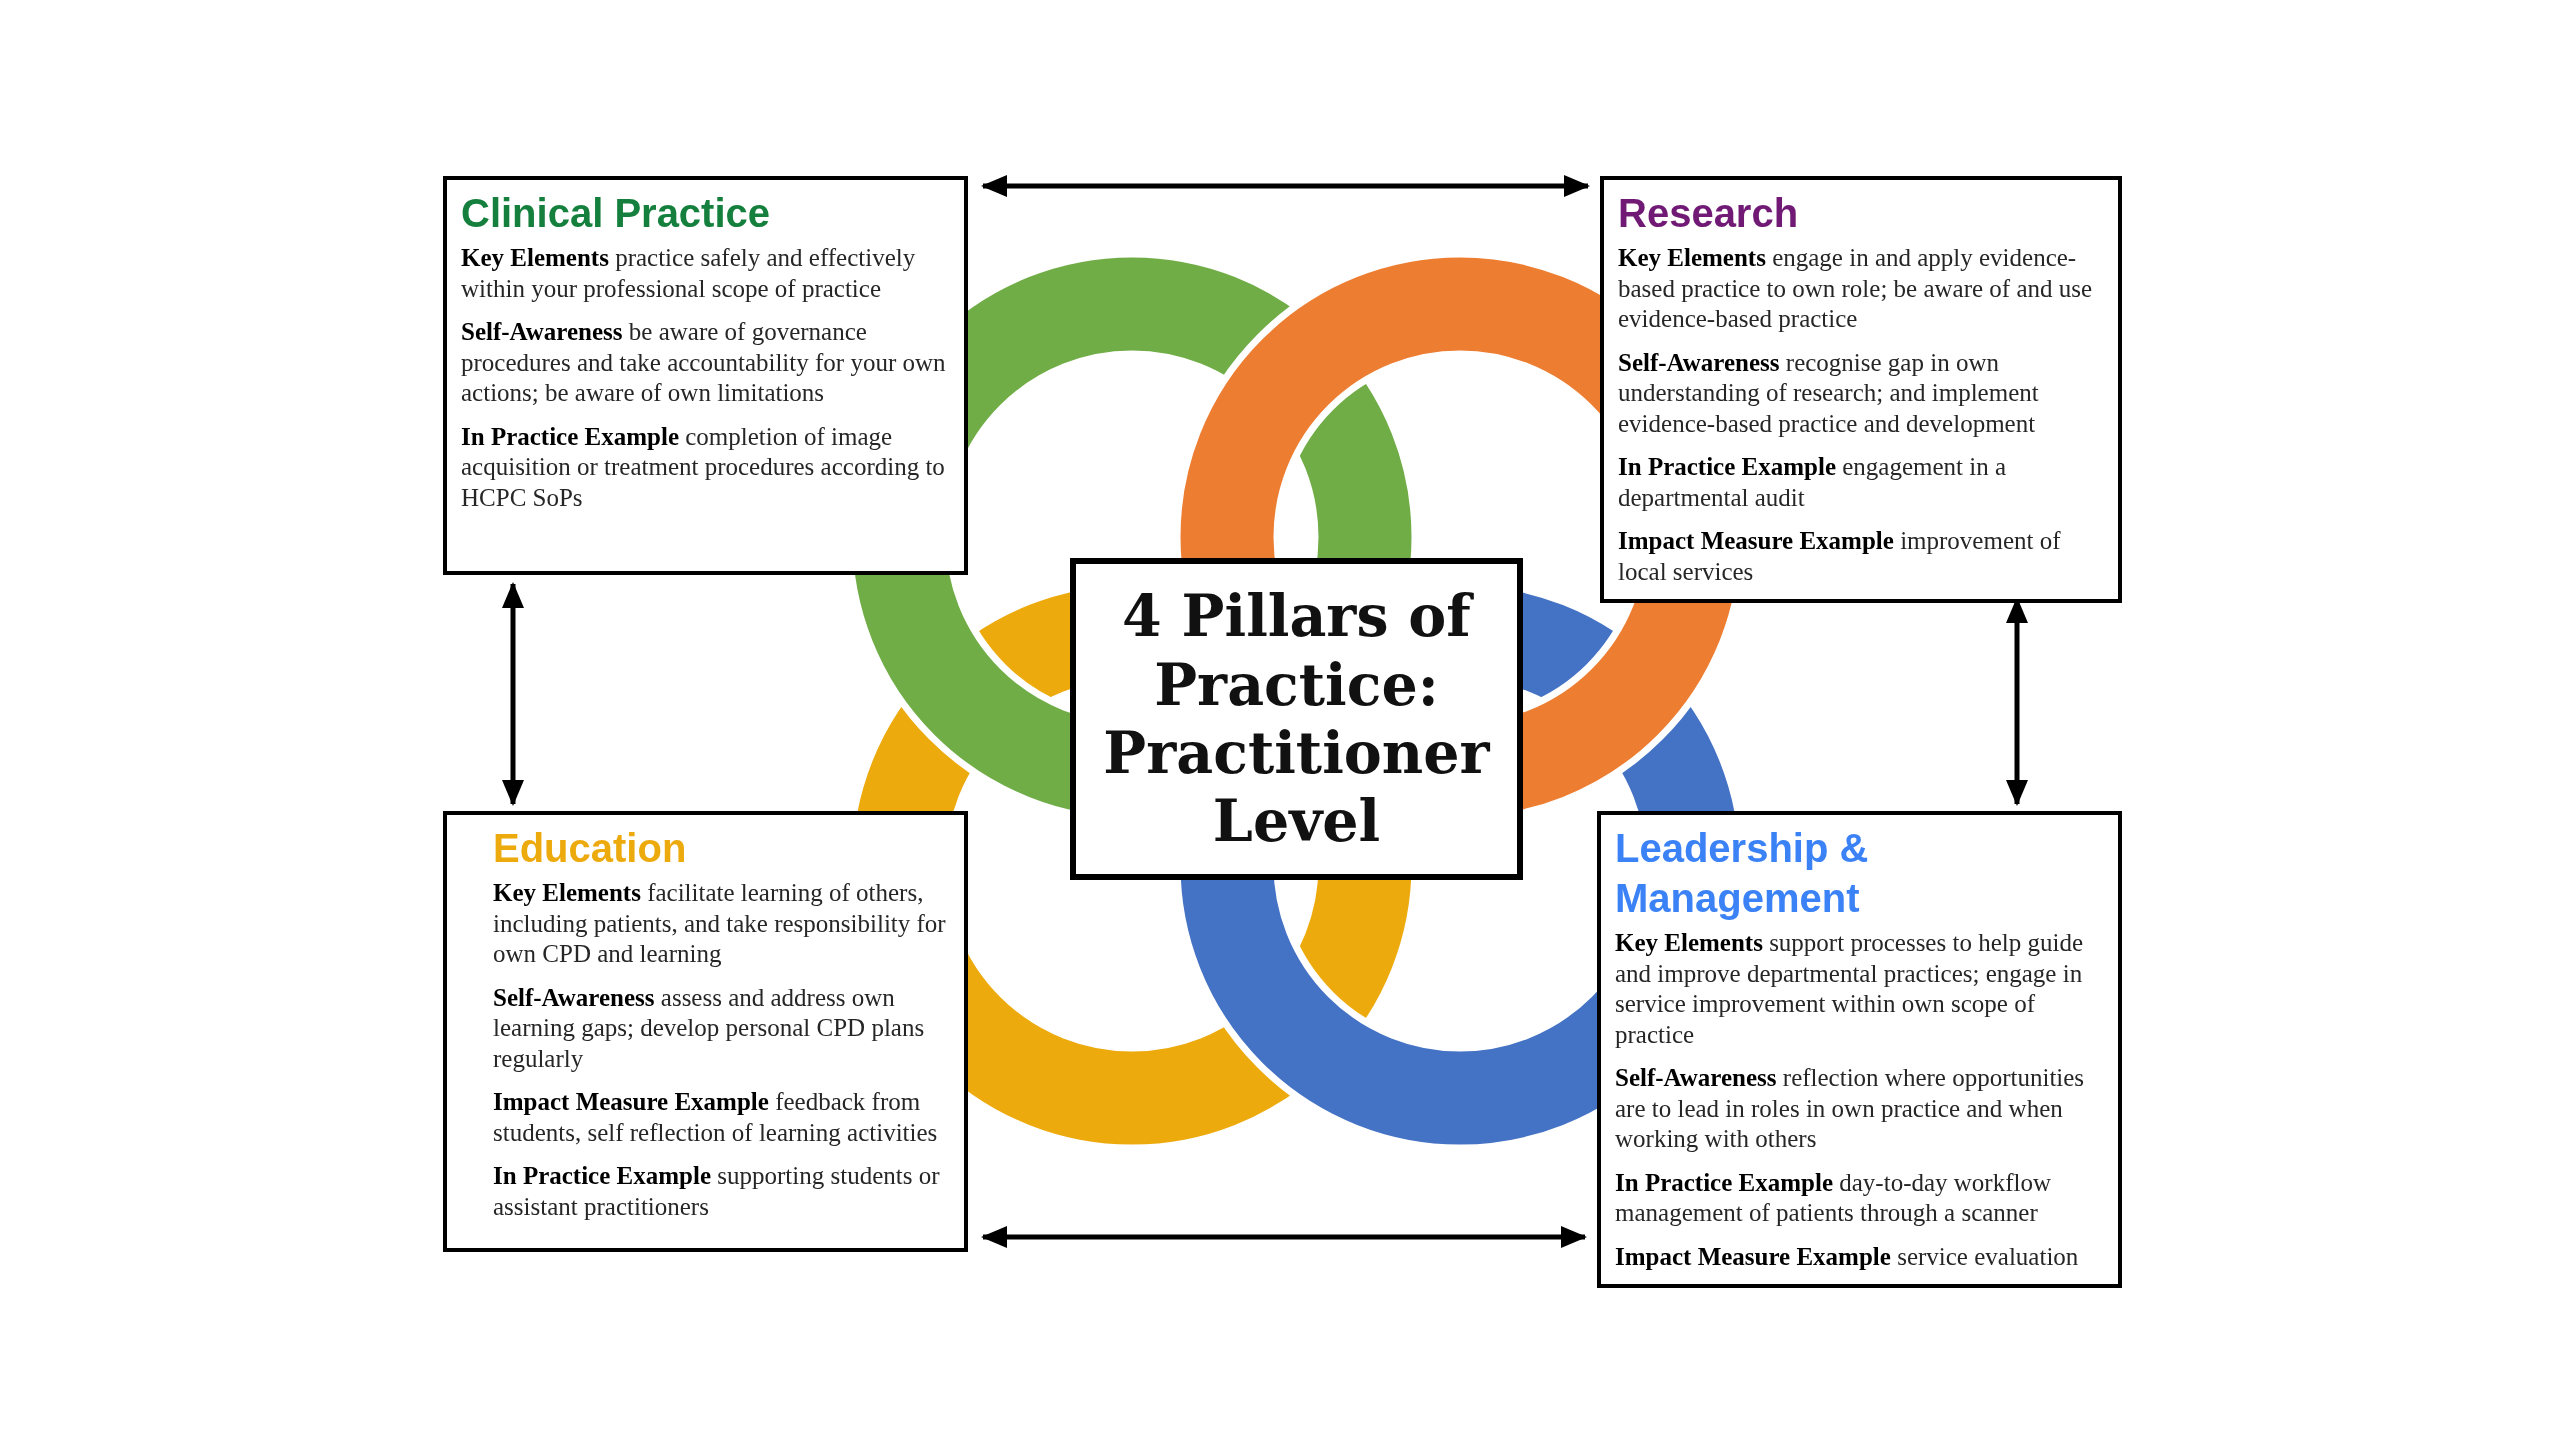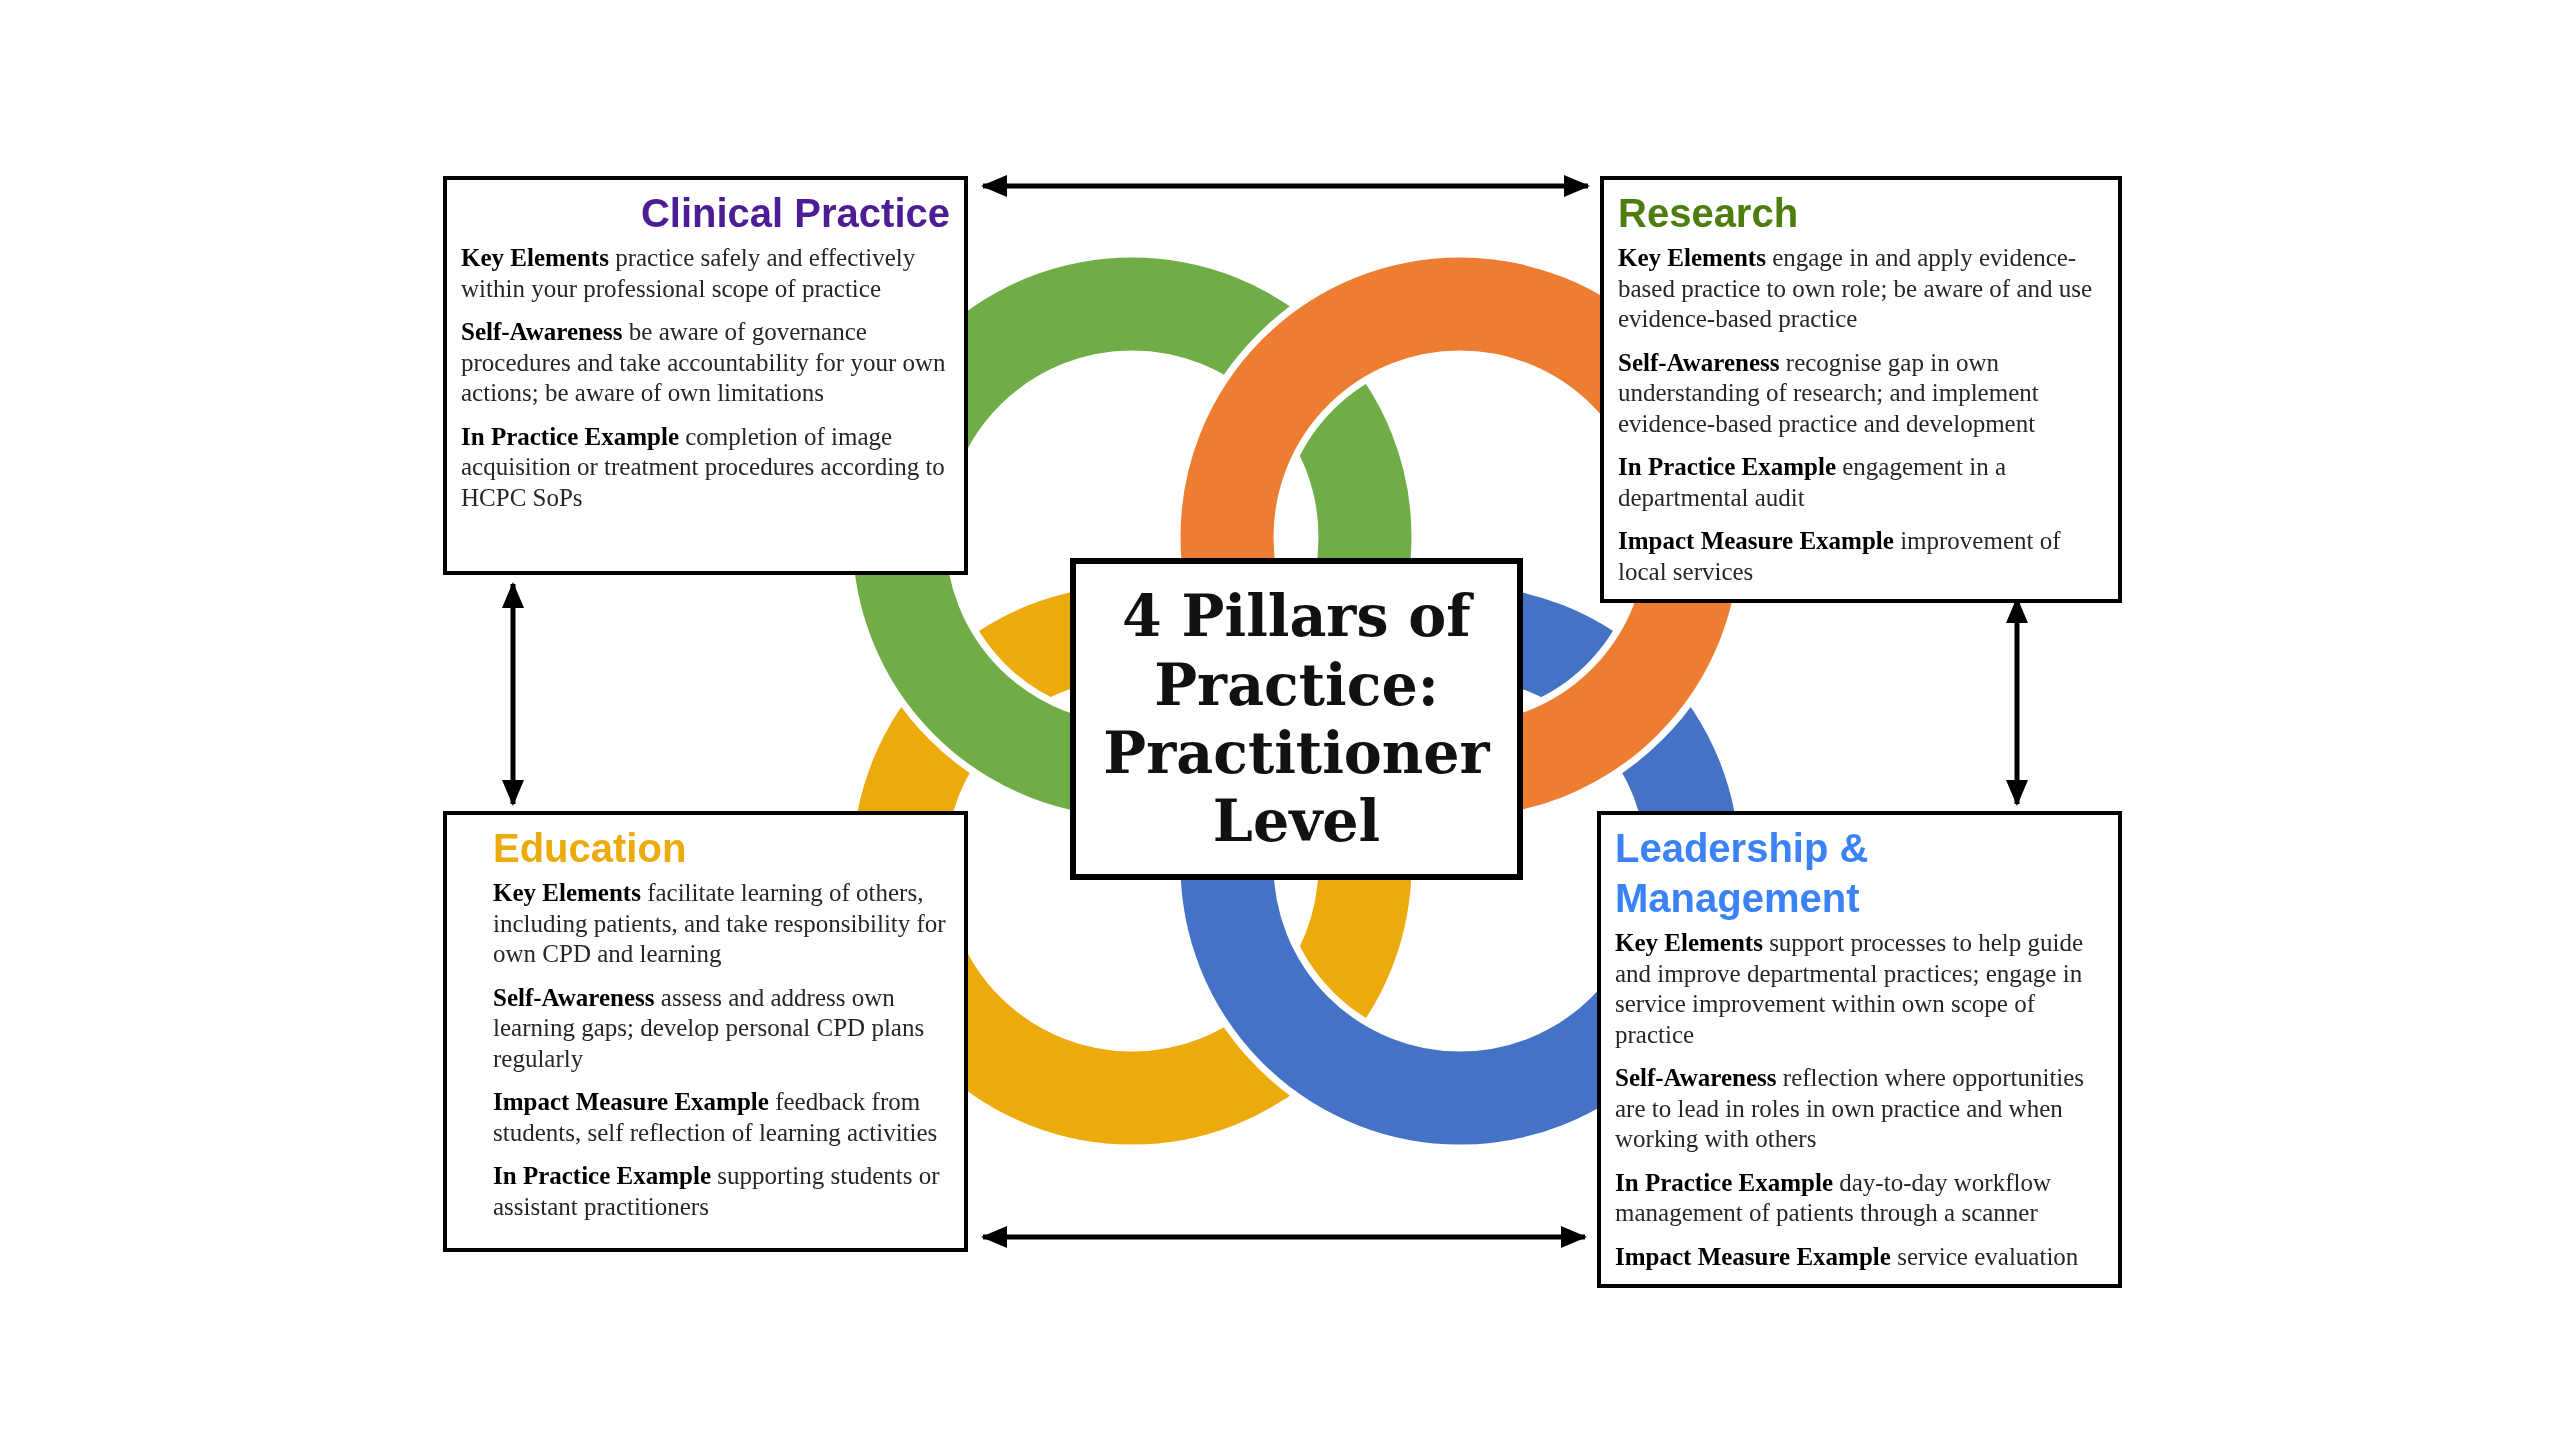--- a/index.html
+++ b/index.html
@@ -7,22 +7,22 @@
   body { width:2560px; height:1440px; font-family:"Liberation Sans", sans-serif; }
   .stage { position:relative; width:2560px; height:1440px; background:#ffffff; overflow:hidden; }
 
   .rings-svg { position:absolute; left:0; top:0; z-index:1; }
 
   .pillar-box {
     position:absolute; z-index:3; background:#ffffff;
     border:4px solid #000000; padding:8px 14px 12px 14px;
   }
   .box-heading { font-size:40px; font-weight:700; line-height:1.25; margin-bottom:2px; }
-  .h-green  { color:#4c1d95;text-align:right; }
-  .h-orange { color:#4d7c0f; }
+  .h-green  { color:#15803d; }
+  .h-orange { color:#701a75; }
   .h-gold   { color:#EDAA0C; }
   .h-blue   { color:#3b82f6; }
 
   .section { font-size:25px; line-height:1.22; color:#262626; margin-top:13px;font-family:Liberation Serif, serif; }
   .section.first { margin-top:5px; }
   .section b { font-weight:700; color:#000000; }
 
   .center-box {
     position:absolute; z-index:4; left:1070px; top:558px; width:453px; height:322px;
     background:#ffffff; border:6px solid #000000;

